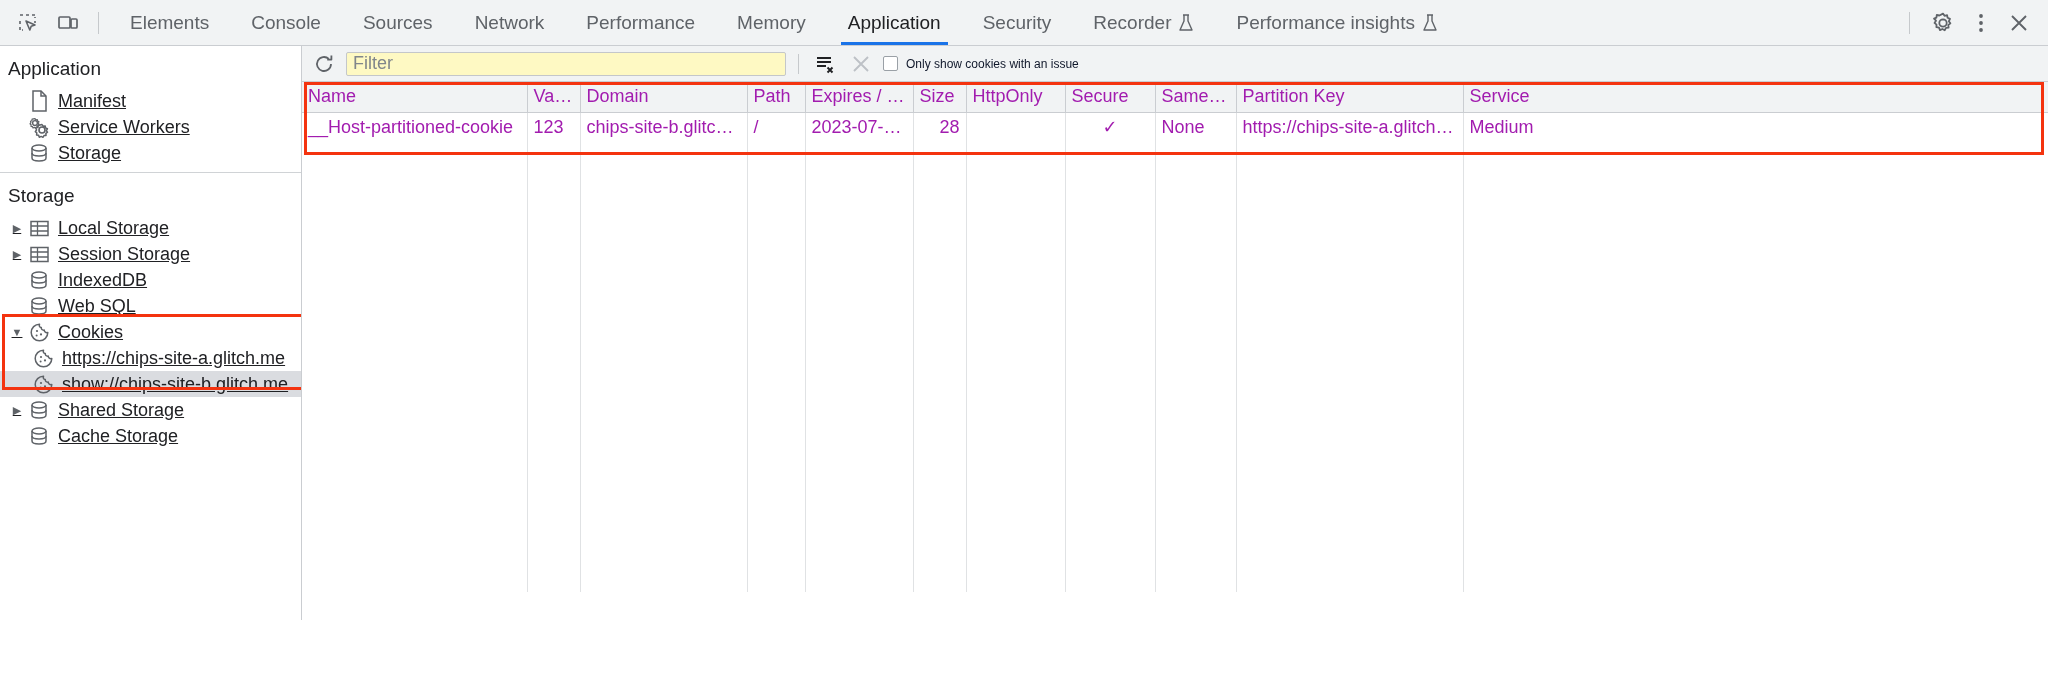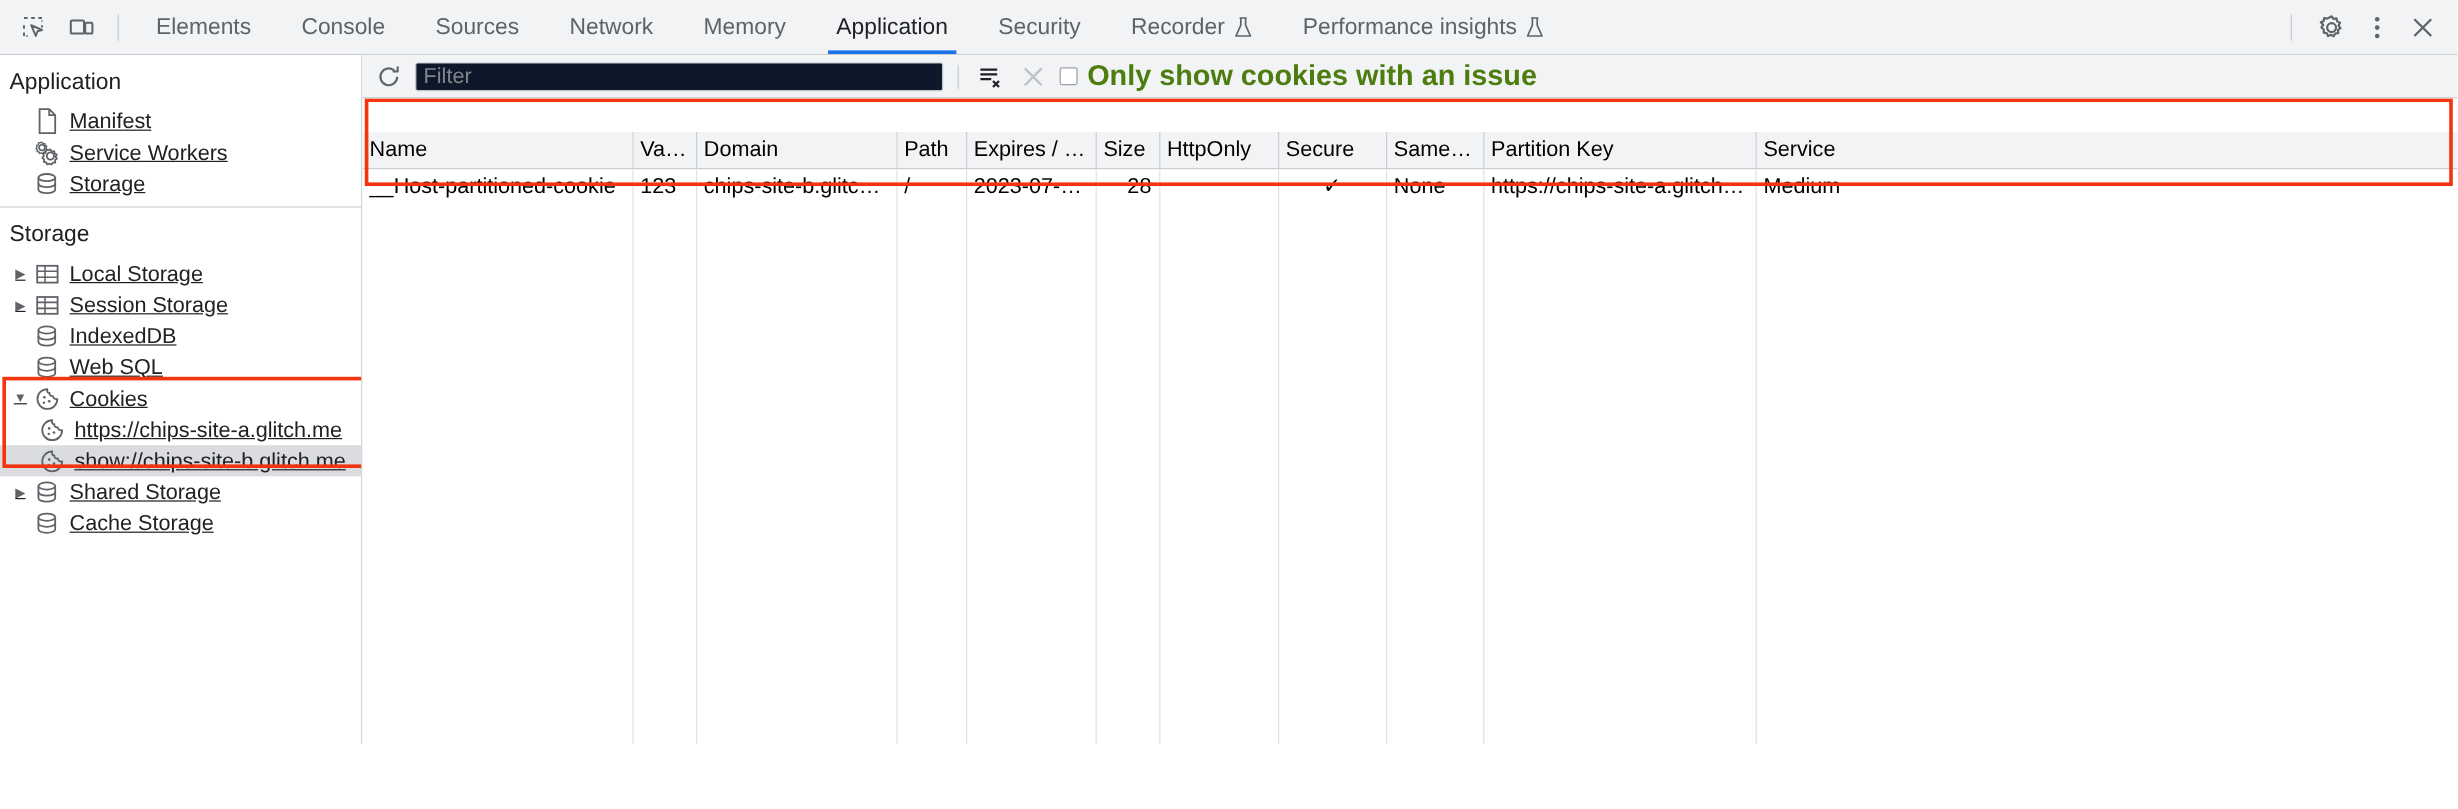--- a/index.html
+++ b/index.html
@@ -109,36 +109,36 @@
     padding: 0 8px; gap: 8px;
   }
   .fb-btn {
     width: 28px; height: 28px;
     display: flex; align-items: center; justify-content: center;
     color: #5f6368;
   }
   .fb-btn.disabled { color: #bdc1c6; }
   .filter-input {
     flex: 0 1 440px; height: 24px;
-    background: #0f172a; border: 1px solid #c4c7ca; border-radius: 2px;
+    background: #fef9c3; border: 1px solid #c4c7ca; border-radius: 2px;
     display: flex; align-items: center; padding: 0 6px;
     font-size: 18px; color: #80868b;
   }
   .fb-sep { width: 1px; height: 20px; background: #c6c9cc; margin: 0 4px; }
-  .fb-check { display: flex; align-items: center; gap: 8px; font-size: 24px; color: #4d7c0f; font-weight: bold; }
+  .fb-check { display: flex; align-items: center; gap: 8px; font-size: 12px; color: #0f172a; }
   .cbox {
     width: 15px; height: 15px; border: 1px solid #9aa0a6;
     border-radius: 2px; background: #fff;
   }
 
   
   .tablewrap { flex: 1; overflow: hidden; position: relative; }
   table.cookies {
     width: 100%; border-collapse: collapse; table-layout: fixed;
-    font-size: 18px; color: #000000; margin-top: 28px;
+    font-size: 18px; color: #a21caf;
   }
   table.cookies th {
     background: #f1f3f4;
     font-weight: normal; text-align: left;
     height: 30px; padding: 0 6px;
     border-right: 1px solid #cacdd1;
     border-bottom: 1px solid #cacdd1;
     white-space: nowrap; overflow: hidden; text-overflow: ellipsis;
   }
   table.cookies td {
@@ -178,20 +178,23 @@
         <span>Elements</span>
       </div>
       <div class="tab">
         <span>Console</span>
       </div>
       <div class="tab">
         <span>Sources</span>
       </div>
       <div class="tab">
         <span>Network</span>
+      </div>
+      <div class="tab">
+        <span>Performance</span>
       </div>
       <div class="tab">
         <span>Memory</span>
       </div>
       <div class="tab active">
         <span>Application</span>
       </div>
       <div class="tab">
         <span>Security</span>
       </div>

